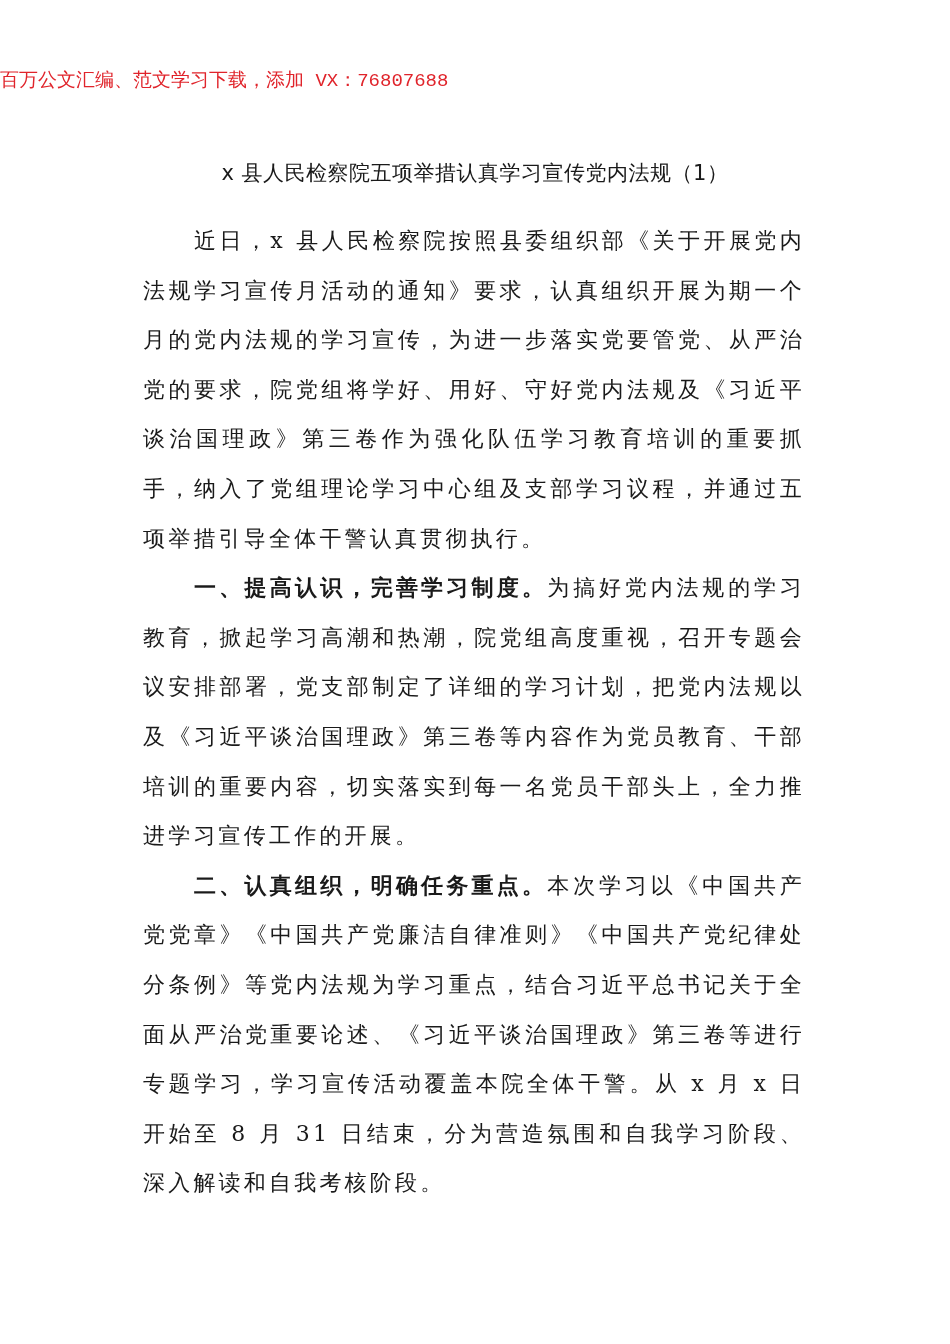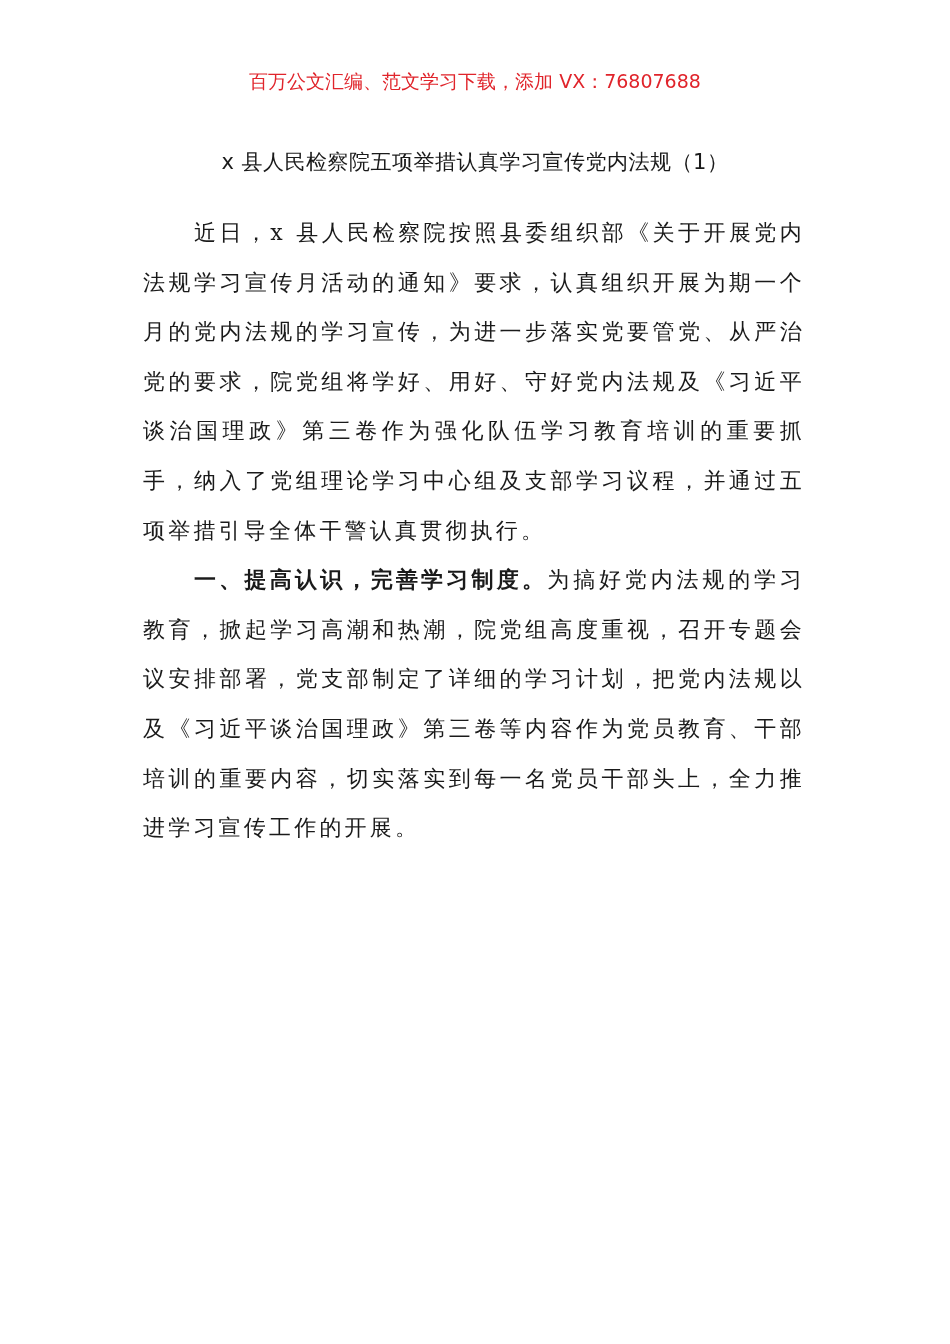--- a/index.html
+++ b/index.html
@@ -13,40 +13,40 @@
       position: relative;
       overflow: hidden;
       font-family: "DejaVu Sans", "Liberation Sans", sans-serif;
       color: #1a1a1a;
     }
     .page-header {
       position: absolute;
       top: 66px;
       left: 0;
       width: 950px;
-      text-align: center;
       font-size: 19px;
       line-height: 30px;
       color: #e0242b;
       letter-spacing: 0px;
+      font-family: Liberation Mono, monospace;
     }
     .doc-title {
       position: absolute;
-      top: 145px;
+      top: 156px;
       left: 0;
       width: 950px;
       text-align: center;
       font-size: 21px;
       line-height: 34px;
       color: #1a1a1a;
       letter-spacing: 0.5px;
     }
     .doc-body {
       position: absolute;
-      top: 208px;
+      top: 216px;
       left: 143px;
       width: 662px;
     }
     .para {
       margin: 0;
       font-size: 22px;
       line-height: 49.6px;
       text-indent: 51px;
       text-align: justify;
       letter-spacing: 3.2px;
@@ -66,13 +66,16 @@
 
 <div class="doc-title">x 县人民检察院五项举措认真学习宣传党内法规（1）</div>
 
 <div class="doc-body">
   <p class="para">
     <span class="lead"></span><span>近日，x 县人民检察院按照县委组织部《关于开展党内法规学习宣传月活动的通知》要求，认真组织开展为期一个月的党内法规的学习宣传，为进一步落实党要管党、从严治党的要求，院党组将学好、用好、守好党内法规及《习近平谈治国理政》第三卷作为强化队伍学习教育培训的重要抓手，纳入了党组理论学习中心组及支部学习议程，并通过五项举措引导全体干警认真贯彻执行。</span>
   </p>
   <p class="para">
     <span class="lead">一、提高认识，完善学习制度。</span><span>为搞好党内法规的学习教育，掀起学习高潮和热潮，院党组高度重视，召开专题会议安排部署，党支部制定了详细的学习计划，把党内法规以及《习近平谈治国理政》第三卷等内容作为党员教育、干部培训的重要内容，切实落实到每一名党员干部头上，全力推进学习宣传工作的开展。</span>
   </p>
+  <p class="para">
+    <span class="lead">二、认真组织，明确任务重点。</span><span>本次学习以《中国共产党党章》《中国共产党廉洁自律准则》《中国共产党纪律处分条例》等党内法规为学习重点，结合习近平总书记关于全面从严治党重要论述、《习近平谈治国理政》第三卷等进行专题学习，学习宣传活动覆盖本院全体干警。从 x 月 x 日开始至 8 月 31 日结束，分为营造氛围和自我学习阶段、深入解读和自我考核阶段。</span>
+  </p>
 </div>
 
 </body></html>

